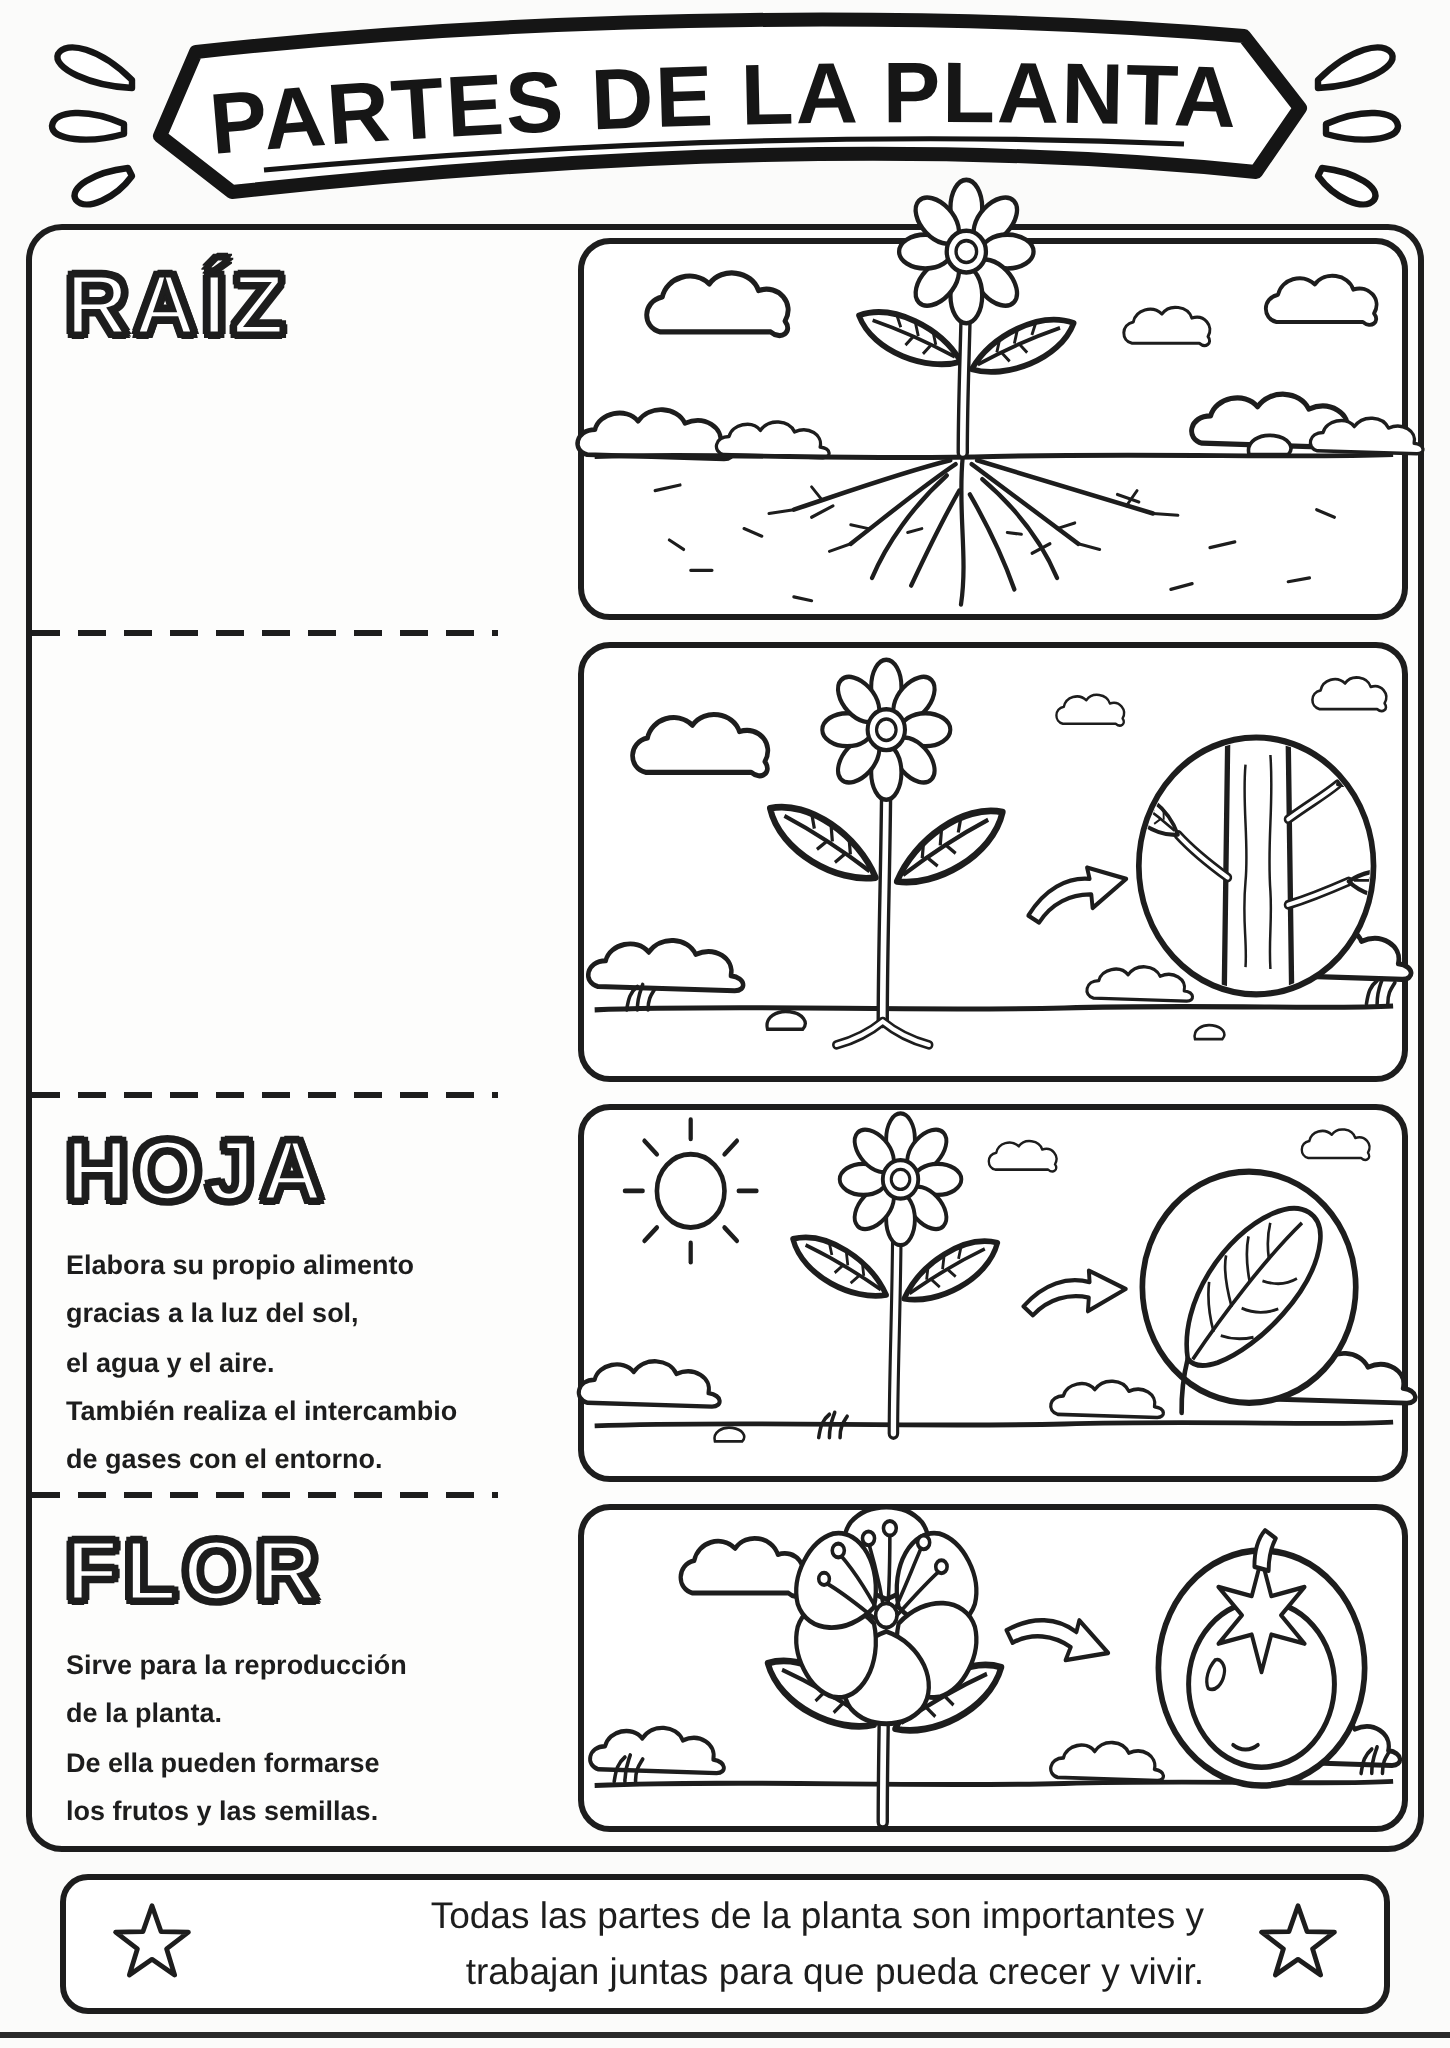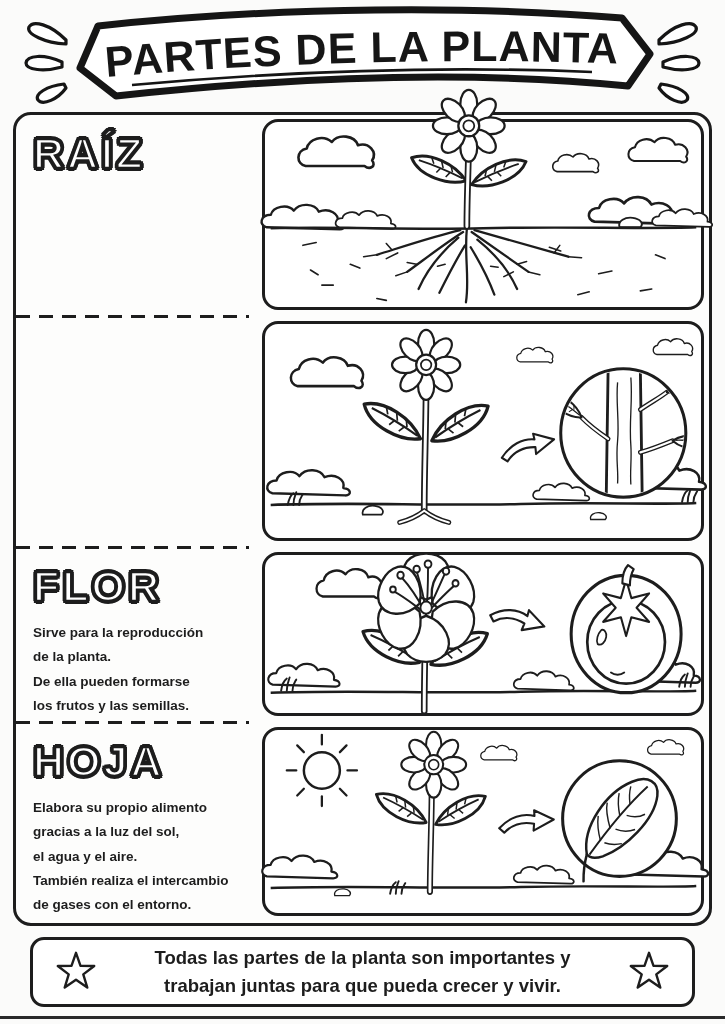--- a/index.html
+++ b/index.html
@@ -8,34 +8,34 @@
   
   .banner{position:relative;height:112px;}
   .banner svg{position:absolute;left:0;top:0;}
   
   .content{margin:0 13px;height:808px;border:3px solid #1d1d1d;border-radius:18px;
            display:flex;flex-direction:column;background:#fdfdfc;}
   .row{display:flex;position:relative;}
   .row-raiz{height:202px}.row-tallo{height:231px}.row-hoja{height:200px}.row-flor{flex:1}
   .row + .row::before{content:"";position:absolute;top:-2px;left:0;width:233px;height:3px;
       background:repeating-linear-gradient(90deg,#1d1d1d 0 14px,transparent 14px 23px);}
-  .text-col{width:246px;flex:0 0 auto;padding:12px 0 0 17px;box-sizing:border-box;}
+  .text-col{width:273px;flex:0 0 auto;padding:12px 0 0 17px;box-sizing:border-box;}
   h2.heading{margin:2px 0 10px;font-size:43px;font-weight:700;letter-spacing:3px;color:#fff;
       -webkit-text-stroke:2.6px #1d1d1d;
       text-shadow:-2px -2px 0 #1d1d1d,2px -2px 0 #1d1d1d,-2px 2px 0 #1d1d1d,2px 2px 0 #1d1d1d,
                   0 2.6px 0 #1d1d1d,0 -2.6px 0 #1d1d1d,2.6px 0 0 #1d1d1d,-2.6px 0 0 #1d1d1d;}
   .desc{margin:0;font-size:13.5px;font-weight:700;line-height:1.8;white-space:pre-line;}
   .panel{flex:1;margin:4px 5px 7px 0;border:3px solid #1d1d1d;border-radius:16px;
          background:#fff;position:relative;}
   .panel > svg{position:absolute;left:0;top:0;width:100%;height:100%;overflow:visible;}
   
   .footer-banner{margin:11px 30px 0;height:64px;border:3px solid #1d1d1d;border-radius:14px;
       display:flex;align-items:center;gap:8px;padding:0 20px;background:#fff;}
-  .footer-text{flex:1;text-align:center;font-size:18.5px;font-weight:700;line-height:1.5;
-      white-space:pre-line;margin:6px;}
+  .footer-text{flex:1;text-align:right;font-size:18.5px;font-weight:400;line-height:1.5;
+      white-space:pre-line;margin:16px;}
   .page-edge{height:3px;background:#2a2a2a;margin-top:9px;}
   .hidden-defs{position:absolute;width:0;height:0;}
 </style>
 </head>
 <body>
 
 <svg class="hidden-defs" aria-hidden="true">
   <defs>
     <g id="cloud">
       <path d="M-34,9 C-43,7 -43,-5 -33,-7 C-31,-16 -18,-20 -10,-13 C-4,-21 11,-19 14,-10 C24,-13 32,-4 27,4 C31,9 25,13 20,9 Z" fill="#fff" stroke="#1d1d1d" stroke-width="2.4" stroke-linejoin="round"></path>
@@ -180,20 +180,70 @@
             <path d="M396,88 C408,80 416,76 424,70" fill="none" stroke="#fff" stroke-width="2.2" stroke-linecap="round"></path>
             <use href="#leafL" transform="translate(424,70) scale(-0.95,0.95) rotate(24)"></use>
             <path d="M396,132 C410,128 420,124 430,120" fill="none" stroke="#1d1d1d" stroke-width="5" stroke-linecap="round"></path>
             <path d="M396,132 C410,128 420,124 430,120" fill="none" stroke="#fff" stroke-width="2.2" stroke-linecap="round"></path>
             <use href="#leafL" transform="translate(430,120) scale(-0.95,0.95) rotate(-8)"></use>
           </g>
         </svg>
       </div>
     </section>
 
+    <section class="row row-hoja">
+      <div class="text-col">
+        <h2 class="heading">HOJA</h2>
+        <p class="desc">Elabora su propio alimento
+gracias a la luz del sol,
+el agua y el aire.
+También realiza el intercambio
+de gases con el entorno.</p>
+      </div>
+      <div class="panel">
+        <svg viewBox="0 0 460 190" preserveAspectRatio="none">
+          <g transform="translate(60,42)">
+            <circle r="19" fill="#fff" stroke="#1d1d1d" stroke-width="2.6"></circle>
+            <g stroke="#1d1d1d" stroke-width="2.4" stroke-linecap="round">
+              <line x1="0" y1="-27" x2="0" y2="-37"></line>
+                <line x1="19" y1="-19" x2="26" y2="-26"></line>
+              <line x1="27" y1="0" x2="37" y2="0"></line>
+                <line x1="19" y1="19" x2="26" y2="26"></line>
+              <line x1="0" y1="27" x2="0" y2="37"></line>
+                <line x1="-19" y1="19" x2="-26" y2="26"></line>
+              <line x1="-27" y1="0" x2="-37" y2="0"></line>
+                <line x1="-19" y1="-19" x2="-26" y2="-26"></line>
+            </g>
+          </g>
+          <use href="#cloud" transform="translate(250,26) scale(0.55)"></use>
+          <use href="#cloud" transform="translate(426,20) scale(0.55)"></use>
+          <path d="M6,164 C90,161 180,165 270,163 C350,161 420,164 455,162" fill="none" stroke="#1d1d1d" stroke-width="2.5"></path>
+          <use href="#bush" transform="translate(44,152)"></use>
+          <use href="#bush" transform="translate(300,158) scale(0.8)"></use>
+          <use href="#bush" transform="translate(432,150) scale(1.1)"></use>
+          <use href="#grass" transform="translate(140,170)"></use>
+          <use href="#rock" transform="translate(82,172) scale(0.7)"></use>
+          <use href="#leafL" transform="translate(170,96) rotate(24) scale(1.3)"></use>
+          <use href="#leafL" transform="translate(180,98) scale(-1.3,1.3) rotate(24)"></use>
+          <path d="M176,52 C176,95 174,135 174,168" fill="none" stroke="#1d1d1d" stroke-width="6.5" stroke-linecap="round"></path>
+          <path d="M176,52 C176,95 174,135 174,168" fill="none" stroke="#fff" stroke-width="3" stroke-linecap="round"></path>
+          <use href="#daisy" transform="translate(178,36) scale(0.95)"></use>
+          <use href="#arrowR" transform="translate(246,86) rotate(-4)"></use>
+          <circle cx="374" cy="92" r="60" fill="#fff" stroke="#1d1d1d" stroke-width="3.2"></circle>
+          <g transform="translate(374,92) rotate(-38)">
+            <path d="M-50,8 C-36,-18 6,-30 34,-22 C52,-17 56,-4 46,6 C28,24 -14,28 -38,20 C-46,17 -50,13 -50,8 Z" fill="#fff" stroke="#1d1d1d" stroke-width="2.6" stroke-linejoin="round"></path>
+            <path d="M-48,10 C-20,2 16,-6 44,-8" fill="none" stroke="#1d1d1d" stroke-width="2"></path>
+            <path d="M-30,6 C-26,-4 -22,-10 -16,-16 M-14,2 C-10,-8 -6,-16 0,-21 M2,-2 C6,-10 10,-16 16,-21 M18,-5 C22,-12 26,-16 30,-19" fill="none" stroke="#1d1d1d" stroke-width="1.5"></path>
+            <path d="M-28,10 c4,6 8,9 14,12 M-10,6 c4,7 10,11 16,13 M8,2 c4,6 10,10 16,11" fill="none" stroke="#1d1d1d" stroke-width="1.5"></path>
+            <path d="M-50,8 C-58,14 -64,20 -70,28" fill="none" stroke="#1d1d1d" stroke-width="2.6" stroke-linecap="round"></path>
+          </g>
+        </svg>
+      </div>
+    </section>
+
     <section class="row row-flor">
       <div class="text-col">
         <h2 class="heading">FLOR</h2>
         <p class="desc">Sirve para la reproducción
 de la planta.
 De ella pueden formarse
 los frutos y las semillas.</p>
       </div>
       <div class="panel">
         <svg viewBox="0 0 460 156" preserveAspectRatio="none">
@@ -238,70 +288,20 @@
           <g transform="translate(381,86)">
             <circle r="41" fill="#fff" stroke="#1d1d1d" stroke-width="2.8"></circle>
             <path d="M-26,-12 c-4,4 -6,10 -4,14 c4,2 8,-2 9,-7 c1,-4 -2,-8 -5,-7 Z" fill="#fff" stroke="#1d1d1d" stroke-width="1.8"></path>
             <path d="M-16,30 c4,3 10,3 14,0" fill="none" stroke="#1d1d1d" stroke-width="2" stroke-linecap="round"></path>
             <path d="M0,-62 L5.5,-43.5 L24.2,-48 L11,-34 L24.2,-20 L5.5,-24.5 L0,-6 L-5.5,-24.5 L-24.2,-20 L-11,-34 L-24.2,-48 L-5.5,-43.5 Z" fill="#fff" stroke="#1d1d1d" stroke-width="2.2" stroke-linejoin="round"></path>
             <path d="M-4,-58 C-4,-66 -2,-72 2,-76 L8,-72 C5,-67 4,-62 4,-56 Z" fill="#fff" stroke="#1d1d1d" stroke-width="2.2" stroke-linejoin="round"></path>
           </g>
         </svg>
       </div>
     </section>
-
-    <section class="row row-hoja">
-      <div class="text-col">
-        <h2 class="heading">HOJA</h2>
-        <p class="desc">Elabora su propio alimento
-gracias a la luz del sol,
-el agua y el aire.
-También realiza el intercambio
-de gases con el entorno.</p>
-      </div>
-      <div class="panel">
-        <svg viewBox="0 0 460 190" preserveAspectRatio="none">
-          <g transform="translate(60,42)">
-            <circle r="19" fill="#fff" stroke="#1d1d1d" stroke-width="2.6"></circle>
-            <g stroke="#1d1d1d" stroke-width="2.4" stroke-linecap="round">
-              <line x1="0" y1="-27" x2="0" y2="-37"></line>
-                <line x1="19" y1="-19" x2="26" y2="-26"></line>
-              <line x1="27" y1="0" x2="37" y2="0"></line>
-                <line x1="19" y1="19" x2="26" y2="26"></line>
-              <line x1="0" y1="27" x2="0" y2="37"></line>
-                <line x1="-19" y1="19" x2="-26" y2="26"></line>
-              <line x1="-27" y1="0" x2="-37" y2="0"></line>
-                <line x1="-19" y1="-19" x2="-26" y2="-26"></line>
-            </g>
-          </g>
-          <use href="#cloud" transform="translate(250,26) scale(0.55)"></use>
-          <use href="#cloud" transform="translate(426,20) scale(0.55)"></use>
-          <path d="M6,164 C90,161 180,165 270,163 C350,161 420,164 455,162" fill="none" stroke="#1d1d1d" stroke-width="2.5"></path>
-          <use href="#bush" transform="translate(44,152)"></use>
-          <use href="#bush" transform="translate(300,158) scale(0.8)"></use>
-          <use href="#bush" transform="translate(432,150) scale(1.1)"></use>
-          <use href="#grass" transform="translate(140,170)"></use>
-          <use href="#rock" transform="translate(82,172) scale(0.7)"></use>
-          <use href="#leafL" transform="translate(170,96) rotate(24) scale(1.3)"></use>
-          <use href="#leafL" transform="translate(180,98) scale(-1.3,1.3) rotate(24)"></use>
-          <path d="M176,52 C176,95 174,135 174,168" fill="none" stroke="#1d1d1d" stroke-width="6.5" stroke-linecap="round"></path>
-          <path d="M176,52 C176,95 174,135 174,168" fill="none" stroke="#fff" stroke-width="3" stroke-linecap="round"></path>
-          <use href="#daisy" transform="translate(178,36) scale(0.95)"></use>
-          <use href="#arrowR" transform="translate(246,86) rotate(-4)"></use>
-          <circle cx="374" cy="92" r="60" fill="#fff" stroke="#1d1d1d" stroke-width="3.2"></circle>
-          <g transform="translate(374,92) rotate(-38)">
-            <path d="M-50,8 C-36,-18 6,-30 34,-22 C52,-17 56,-4 46,6 C28,24 -14,28 -38,20 C-46,17 -50,13 -50,8 Z" fill="#fff" stroke="#1d1d1d" stroke-width="2.6" stroke-linejoin="round"></path>
-            <path d="M-48,10 C-20,2 16,-6 44,-8" fill="none" stroke="#1d1d1d" stroke-width="2"></path>
-            <path d="M-30,6 C-26,-4 -22,-10 -16,-16 M-14,2 C-10,-8 -6,-16 0,-21 M2,-2 C6,-10 10,-16 16,-21 M18,-5 C22,-12 26,-16 30,-19" fill="none" stroke="#1d1d1d" stroke-width="1.5"></path>
-            <path d="M-28,10 c4,6 8,9 14,12 M-10,6 c4,7 10,11 16,13 M8,2 c4,6 10,10 16,11" fill="none" stroke="#1d1d1d" stroke-width="1.5"></path>
-            <path d="M-50,8 C-58,14 -64,20 -70,28" fill="none" stroke="#1d1d1d" stroke-width="2.6" stroke-linecap="round"></path>
-          </g>
-        </svg>
-      </div>
-    </section>
   </main>
 
   <footer class="footer-banner">
     <svg width="46" height="46" viewBox="-24 -24 48 48">
       <path d="M0,-20 L4.7,-6.5 L19,-6.2 L7.6,2.5 L11.8,16.2 L0,8 L-11.8,16.2 L-7.6,2.5 L-19,-6.2 L-4.7,-6.5 Z" fill="#fff" stroke="#1d1d1d" stroke-width="2.5" stroke-linejoin="round"></path>
     </svg>
     <p class="footer-text">Todas las partes de la planta son importantes y
 trabajan juntas para que pueda crecer y vivir.</p>
     <svg width="46" height="46" viewBox="-24 -24 48 48">
       <path d="M0,-20 L4.7,-6.5 L19,-6.2 L7.6,2.5 L11.8,16.2 L0,8 L-11.8,16.2 L-7.6,2.5 L-19,-6.2 L-4.7,-6.5 Z" fill="#fff" stroke="#1d1d1d" stroke-width="2.5" stroke-linejoin="round"></path>

